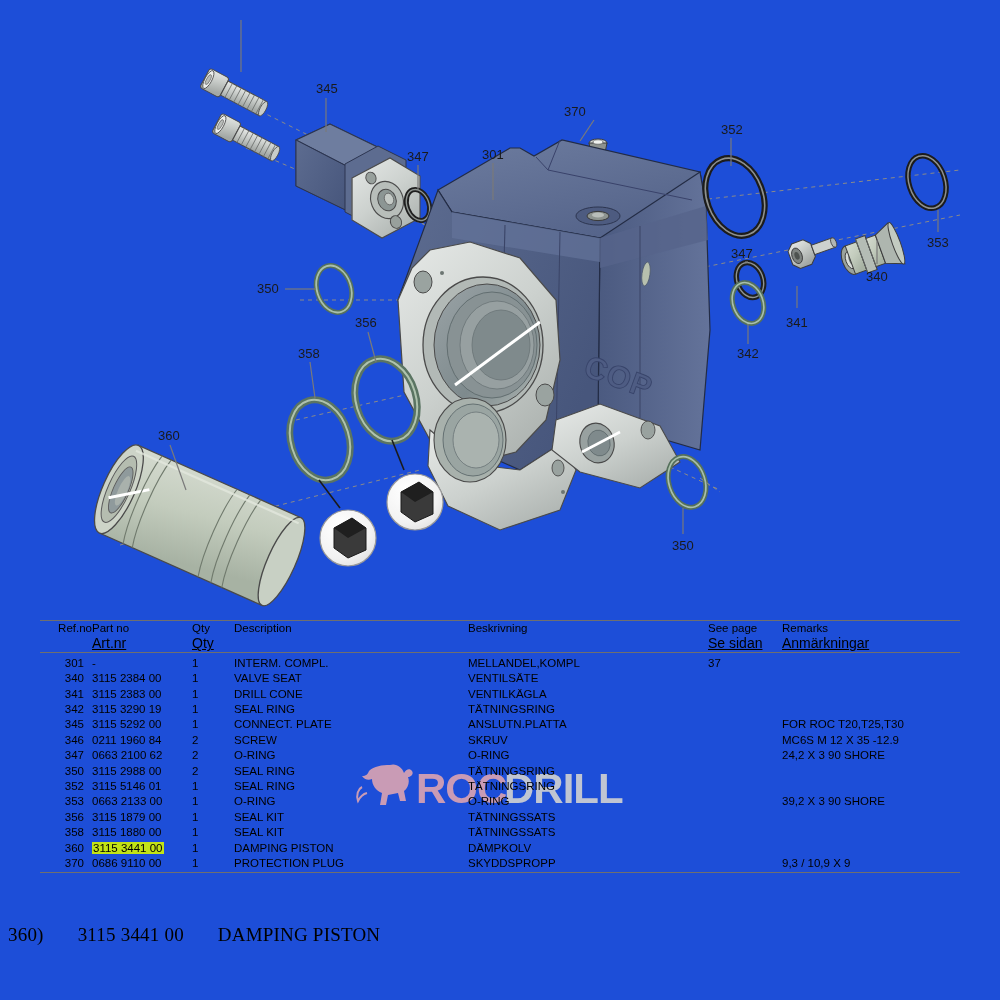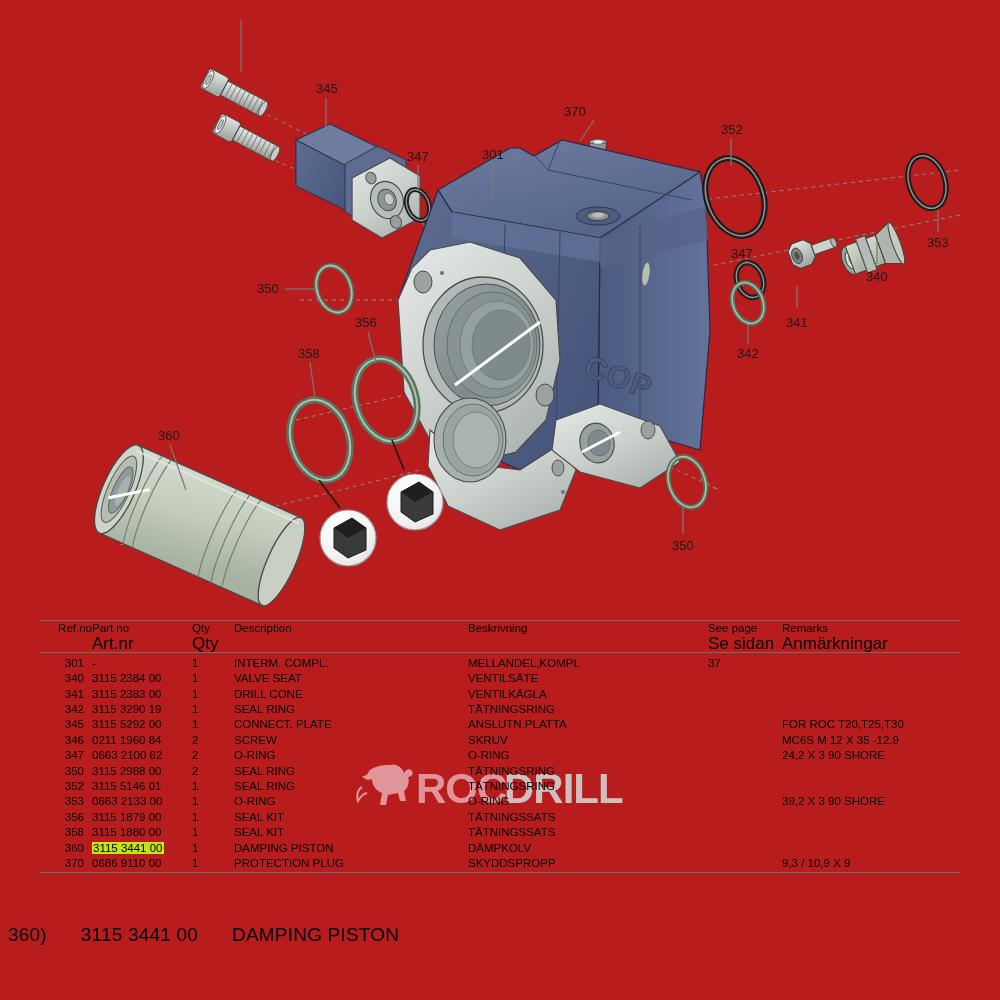--- a/index.html
+++ b/index.html
@@ -6,21 +6,21 @@
   html, body {
     margin: 0; padding: 0;
     width: 1000px; height: 1000px;
     background: #ffffff;
     font-family: "Liberation Sans", sans-serif;
     overflow: hidden;
   }
   #page {
     position: relative;
     width: 1000px; height: 1000px;
-    background: #b91c1c;
+    background: #1d4ed8;
   }
 
   
   #diagram {
     position: absolute;
     left: 0; top: 0;
     width: 1000px; height: 615px;
   }
   #diagram svg { display: block; }
 
@@ -53,22 +53,23 @@
     text-align: left;
     font-weight: 400;
   }
   .hdr-row td {
     font-weight: bold;
     font-size: 11.5px;
     padding-top: 2px;
   }
   .hdr-row2 td {
     font-weight: bold;
-    font-size: 17px;
+    font-size: 14px;
     padding-bottom: 3px;
+    text-decoration: underline;
   }
   .rule-top { border-top: 1.4px solid #6f6f6f; }
   .rule-mid { border-top: 1.4px solid #6f6f6f; }
   .rule-bot { border-top: 1.4px solid #6f6f6f; }
   .spacer-row td { height: 3px; line-height: 3px; font-size: 0; }
 
   .col-ref   { width: 52px; text-align: right !important; padding-right: 8px !important; }
   .col-part  { width: 100px; }
   .col-qty   { width: 42px; }
   .col-desc  { width: 234px; }
@@ -90,21 +91,21 @@
     width: 320px; height: 62px;
     pointer-events: none;
     z-index: 0;
   }
   #parts-table { z-index: 2; }
 
   
   #caption {
     position: absolute;
     left: 8px; top: 924px;
-    font-family: Liberation Sans, sans-serif;
+    font-family: Liberation Serif, serif;
     font-size: 19px;
     color: #000;
     letter-spacing: 0.2px;
   }
   #caption .cap-pn { margin-right: 34px; }
 </style>
 </head>
 <body>
 
 <div id="page">

